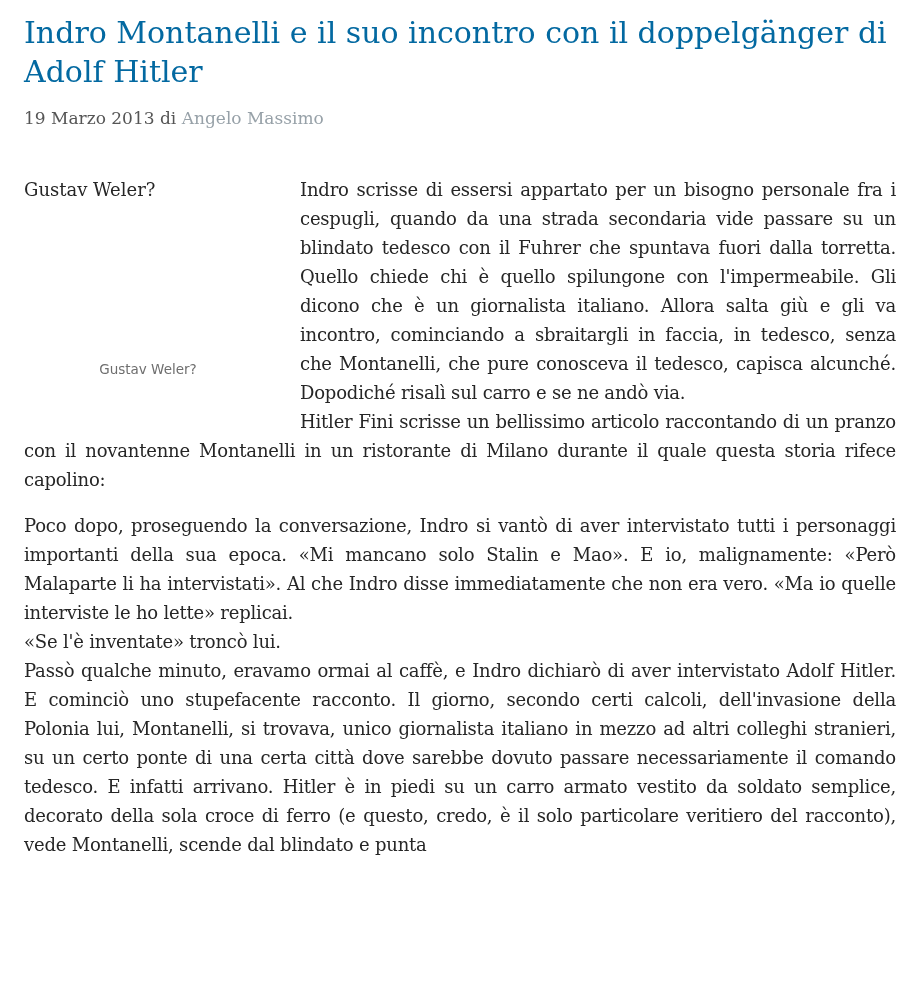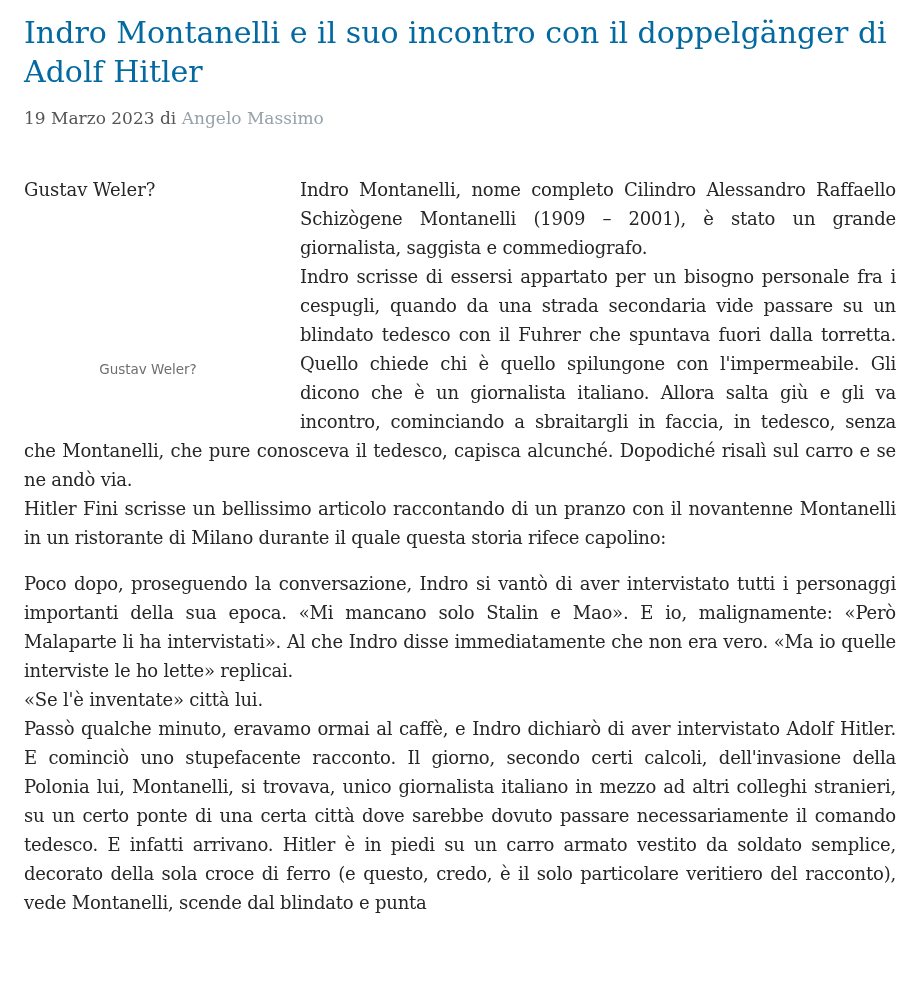--- a/index.html
+++ b/index.html
@@ -69,41 +69,40 @@
   .quote-start { margin-top: 17px; }
 </style>
 </head>
 <body>
 
 <div class="page">
 
   <h1 class="post-title">Indro Montanelli e il suo incontro con il doppelgänger di Adolf Hitler</h1>
 
   <div class="post-meta">
-    <span>19 Marzo 2023</span>
+    <span>19 Marzo 2013</span>
     <span>di</span>
     <a class="author-link">Angelo Massimo</a>
   </div>
 
   <div class="article-body">
 
     <figure class="article-figure">
       <div class="img-alt-box">Gustav Weler?</div>
       <figcaption class="figure-caption">Gustav Weler?</figcaption>
     </figure>
 
-    <p class="para">Indro Montanelli, nome completo Cilindro Alessandro Raffaello Schizògene Montanelli (1909 – 2001), è stato un grande giornalista, saggista e commediografo.</p>
 
 
 
     <p class="para">Indro scrisse di essersi appartato per un bisogno personale fra i cespugli, quando da una strada secondaria vide passare su un blindato tedesco con il Fuhrer che spuntava fuori dalla torretta. Quello chiede chi è quello spilungone con l'impermeabile. Gli dicono che è un giornalista italiano. Allora salta giù e gli va incontro, cominciando a sbraitargli in faccia, in tedesco, senza che Montanelli, che pure conosceva il tedesco, capisca alcunché. Dopodiché risalì sul carro e se ne andò via.</p>
 
     <p class="para">Hitler Fini scrisse un bellissimo articolo raccontando di un pranzo con il novantenne Montanelli in un ristorante di Milano durante il quale questa storia rifece capolino:</p>
 
     <p class="para quote-block quote-start">Poco dopo, proseguendo la conversazione, Indro si vantò di aver intervistato tutti i personaggi importanti della sua epoca. «Mi mancano solo Stalin e Mao». E io, malignamente: «Però Malaparte li ha intervistati». Al che Indro disse immediatamente che non era vero. «Ma io quelle interviste le ho lette» replicai.</p>
 
-    <p class="para quote-block">«Se l'è inventate» città lui.</p>
+    <p class="para quote-block">«Se l'è inventate» troncò lui.</p>
 
     <p class="para quote-block">Passò qualche minuto, eravamo ormai al caffè, e Indro dichiarò di aver intervistato Adolf Hitler. E cominciò uno stupefacente racconto. Il giorno, secondo certi calcoli, dell'invasione della Polonia lui, Montanelli, si trovava, unico giornalista italiano in mezzo ad altri colleghi stranieri, su un certo ponte di una certa città dove sarebbe dovuto passare necessariamente il comando tedesco. E infatti arrivano. Hitler è in piedi su un carro armato vestito da soldato semplice, decorato della sola croce di ferro (e questo, credo, è il solo particolare veritiero del racconto), vede Montanelli, scende dal blindato e punta</p>
 
   </div>
 
 </div>
 
 </body></html>

